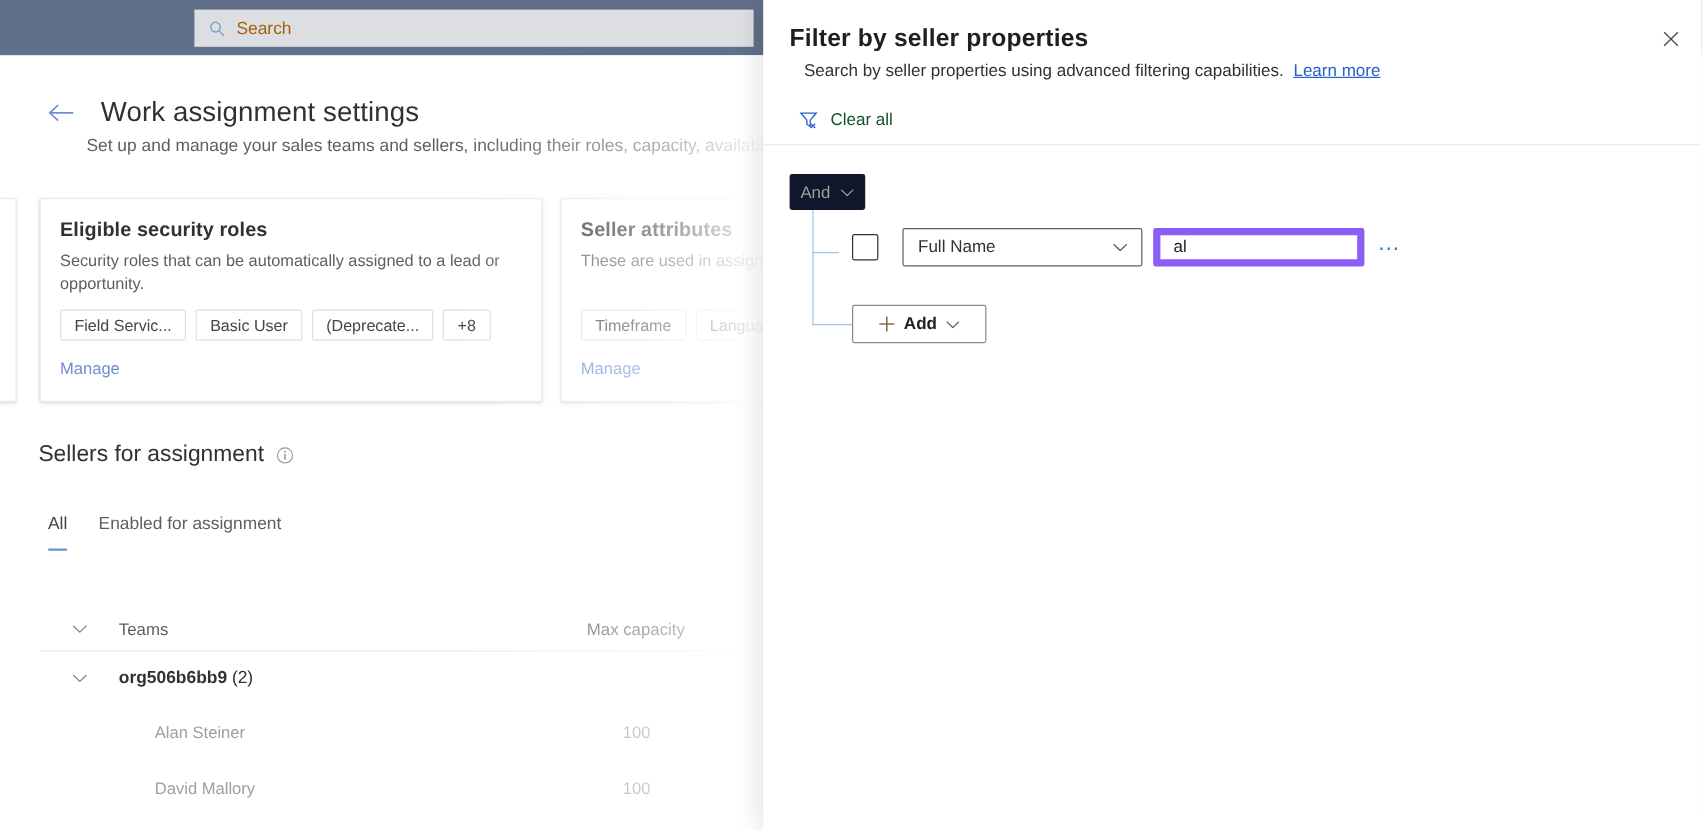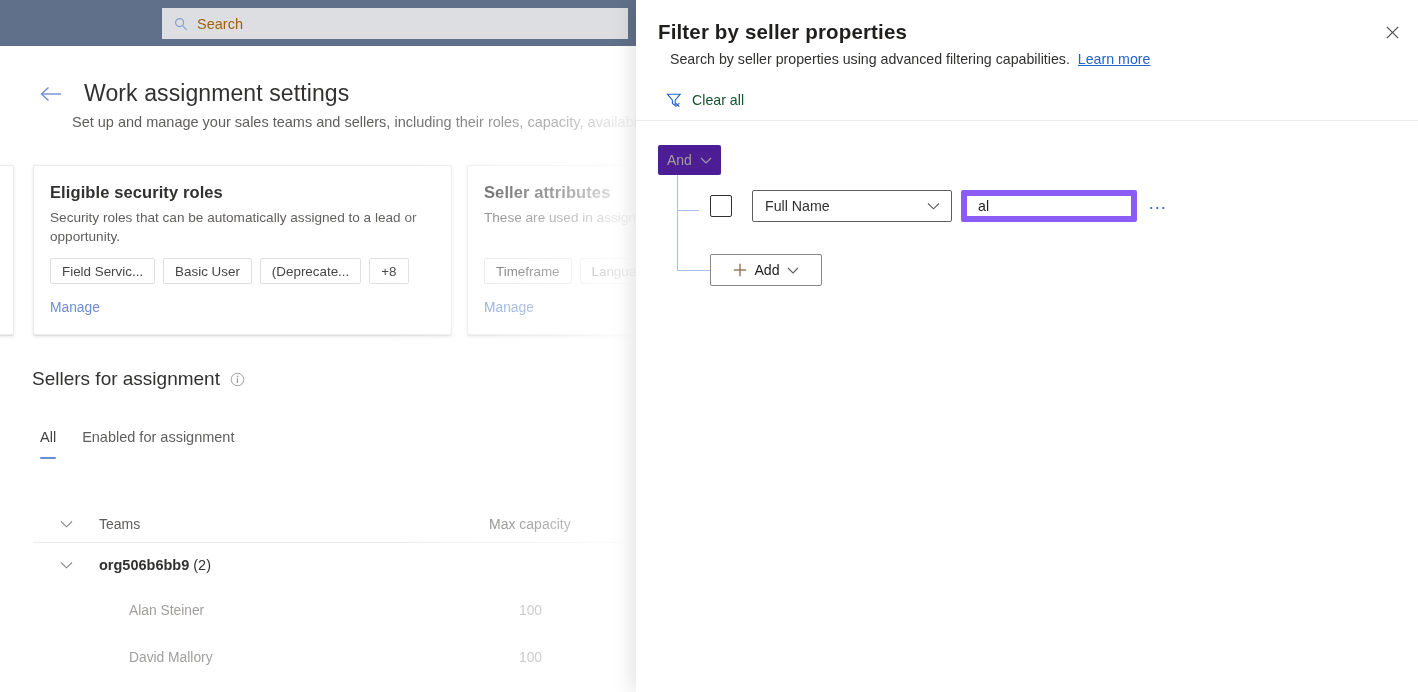--- a/index.html
+++ b/index.html
@@ -172,21 +172,21 @@
   .panel-divider {
     position: absolute; left: 0; top: 120px; width: 782px; height: 1px;
     background: #edebe9;
   }
 
   
   .builder { position: absolute; left: 0; top: 120px; width: 782px; height: 572px; }
   .and-btn {
     position: absolute; left: 22px; top: 25px;
     height: 30px; min-width: 62px;
-    background: #4c1d95;
+    background: #0f172a;
     border: none; border-radius: 2px;
     display: flex; align-items: center; gap: 8px;
     padding: 0 9px;
     cursor: pointer;
   }
   .and-label { font-size: 14px; color: #a19f9d; }
   .and-chev { width: 12px; height: 7px; display:block; }
 
   
   .tree-v {
@@ -239,21 +239,21 @@
     padding-bottom: 7px;
   }
   .add-btn {
     position: absolute; left: 74px; top: 134px;
     height: 32px; width: 112px;
     background: #fff; border: 1px solid #8a8886; border-radius: 2px;
     display: flex; align-items: center; justify-content: center; gap: 7px;
     cursor: pointer;
   }
   .plus-icon { width: 14px; height: 14px; display:block; }
-  .add-label { font-size: 14.2px; color: #201f1e; font-weight: 400; }
+  .add-label { font-size: 14.2px; color: #201f1e; font-weight: 700; }
   .add-chev { width: 12px; height: 7px; display:block; }
 </style>
 </head>
 <body>
 
 <div id="root">
 
   <div id="app-bg">
 
     <div class="topbar">

